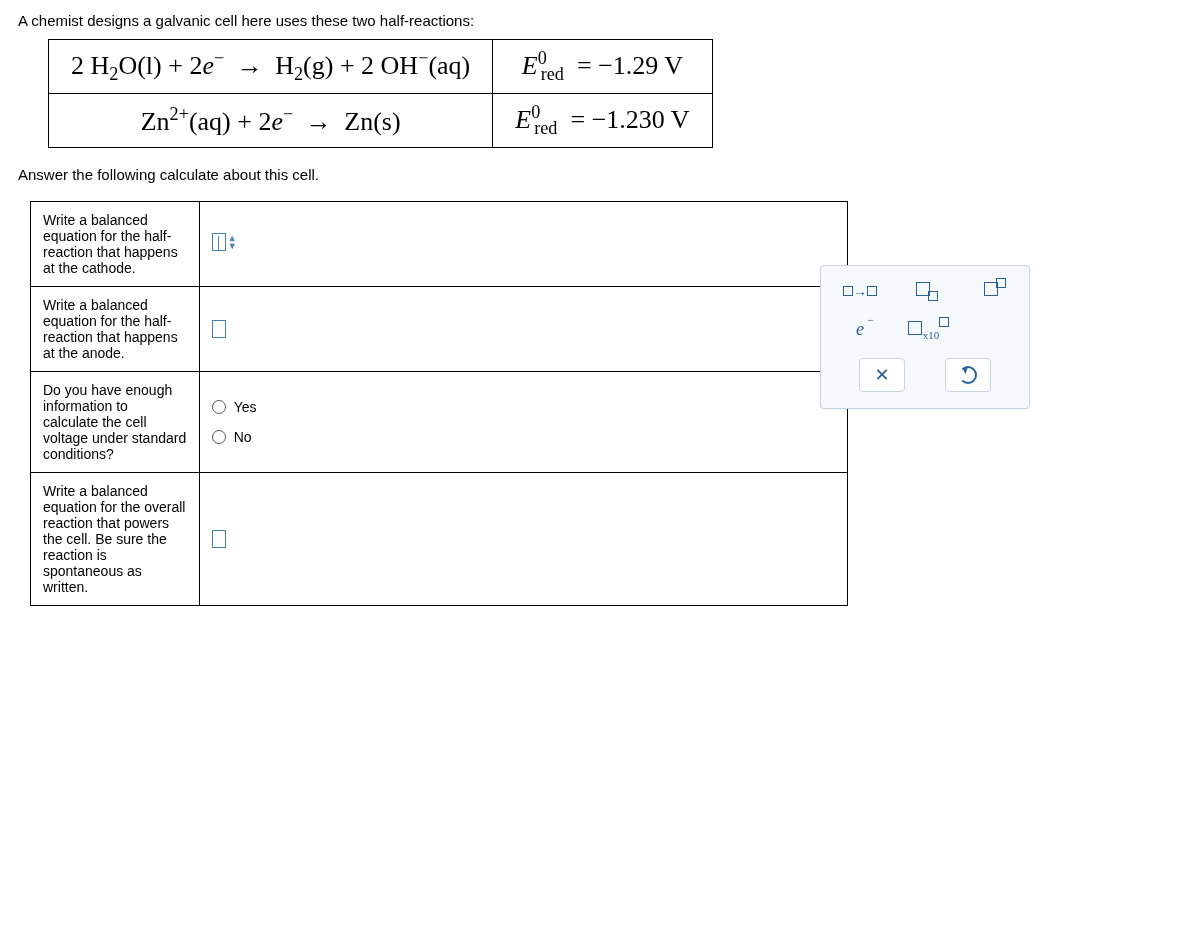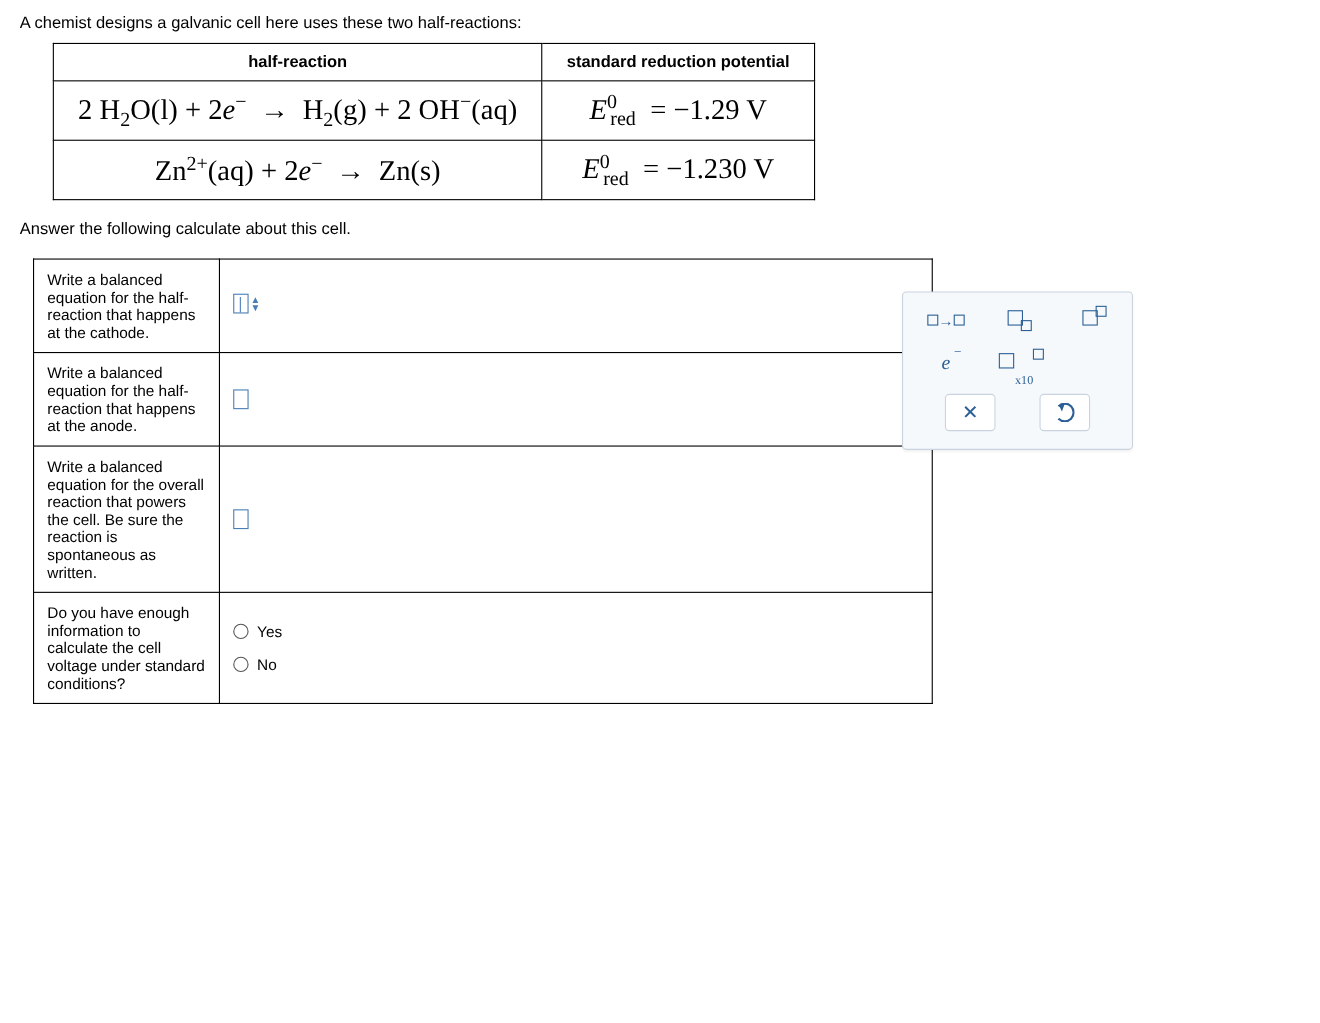--- a/index.html
+++ b/index.html
@@ -91,33 +91,29 @@
     width:18px; height:18px; border:2px solid #2b5f95; border-radius:50%;
     border-left-color:transparent; position:relative;
   }
   .reset-icon::after{
     content:""; position:absolute; top:-3px; left:-2px;
     border:4px solid transparent; border-right-color:#2b5f95;
     transform:rotate(20deg);
   }
   .e-minus { font-style:italic; position:relative; }
   .e-minus::after{ content:"−"; position:absolute; top:-6px; right:-10px; font-size:12px; font-style:normal;}
-  .x10 { font-size:11px; position:relative; top:14px; left:1px;}
+  .x10 { font-size:11px; position:relative; top:4px; left:1px;}
 </style>
 </head>
 <body>
 
 <div class="intro">A chemist designs a galvanic cell here uses these two half-reactions:</div>
 
 <table class="rxn-table">
   <tbody>
-      <tr>
-    <th>half-reaction</th>
-    <th>standard reduction potential</th>
-  </tr>
   <tr>
     <td>
       <span class="eq">
         <span>2</span>&nbsp;<span>H</span><sub>2</sub><span>O(l)</span>
         <span>+</span>
         <span>2</span><span style="font-style:italic">e</span><sup>−</sup>
         <span class="arrow">→</span>
         <span>H</span><sub>2</sub><span>(g)</span>
         <span>+</span>
         <span>2</span>&nbsp;<span>OH</span><sup>−</sup><span>(aq)</span>
@@ -158,43 +154,43 @@
     <td class="prompt">Write a balanced equation for the half-reaction that happens at the cathode.</td>
     <td class="input-cell">
       <span class="updown-wrap">
         <span class="placeholder-box with-cursor"></span>
         <span class="ud-arrows">▲<span>▼</span></span>
       </span>
     </td>
   </tr>
   <tr>
     <td class="prompt">Write a balanced equation for the half-reaction that happens at the anode.</td>
-    <td class="input-cell">
-      <span class="placeholder-box"></span>
-    </td>
-  </tr>
-  <tr>
-    <td class="prompt">Write a balanced equation for the overall reaction that powers the cell. Be sure the reaction is spontaneous as written.</td>
     <td class="input-cell">
       <span class="placeholder-box"></span>
     </td>
   </tr>
   <tr>
     <td class="prompt">Do you have enough information to calculate the cell voltage under standard conditions?</td>
     <td class="input-cell">
       <div class="radio-row">
         <span class="radio-circle"></span>
         <span>Yes</span>
       </div>
       <div class="radio-row">
         <span class="radio-circle"></span>
         <span>No</span>
       </div>
     </td>
   </tr>
+  <tr>
+    <td class="prompt">Write a balanced equation for the overall reaction that powers the cell. Be sure the reaction is spontaneous as written.</td>
+    <td class="input-cell">
+      <span class="placeholder-box"></span>
+    </td>
+  </tr>
 </tbody>
   </table>
 
 <div class="palette">
   <div class="pal-row">
     <div class="pal-item">
       <span class="smallsq"></span><span class="arrow-glyph">→</span><span class="smallsq"></span>
     </div>
     <div class="pal-item">
       <span class="bigsq"></span><span class="smallsq" style="position:relative; top:5px; left:-2px;"></span>

